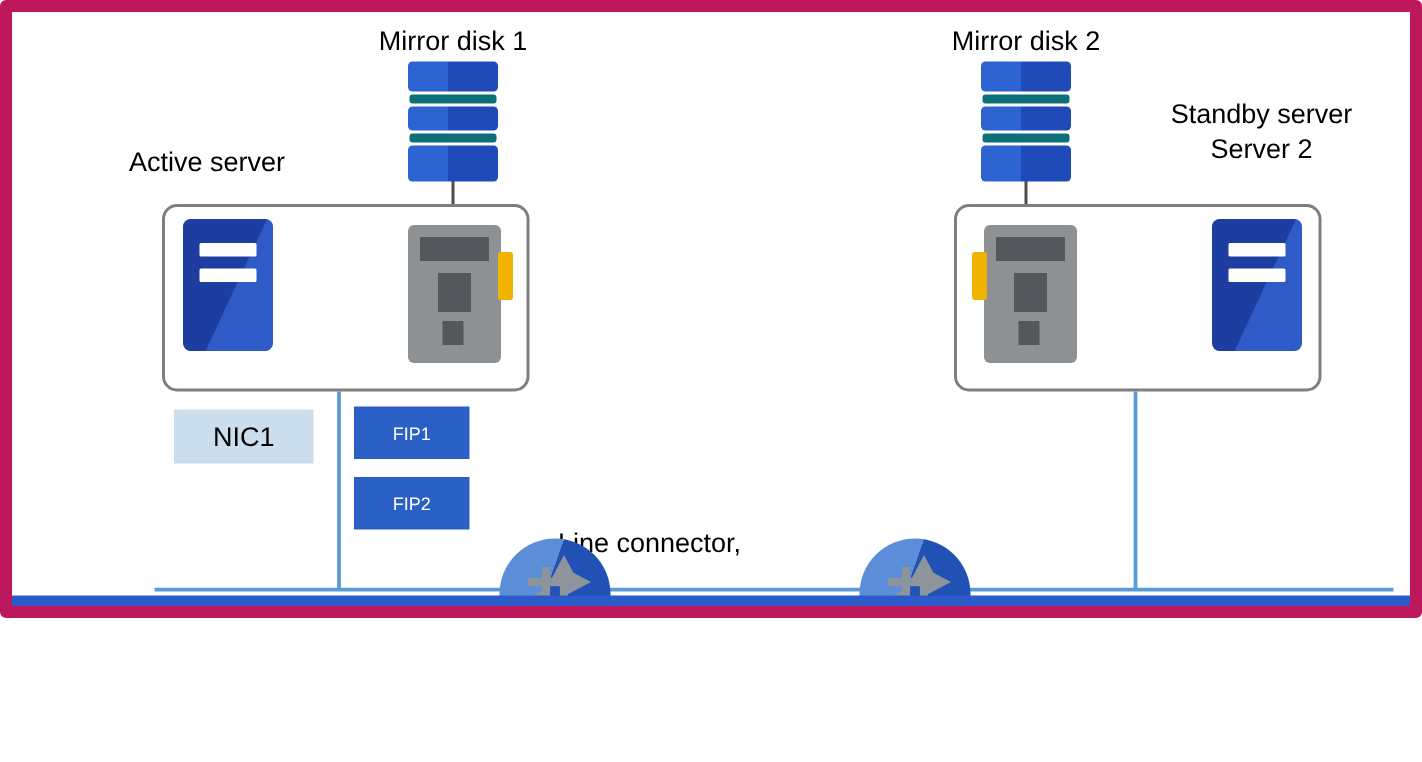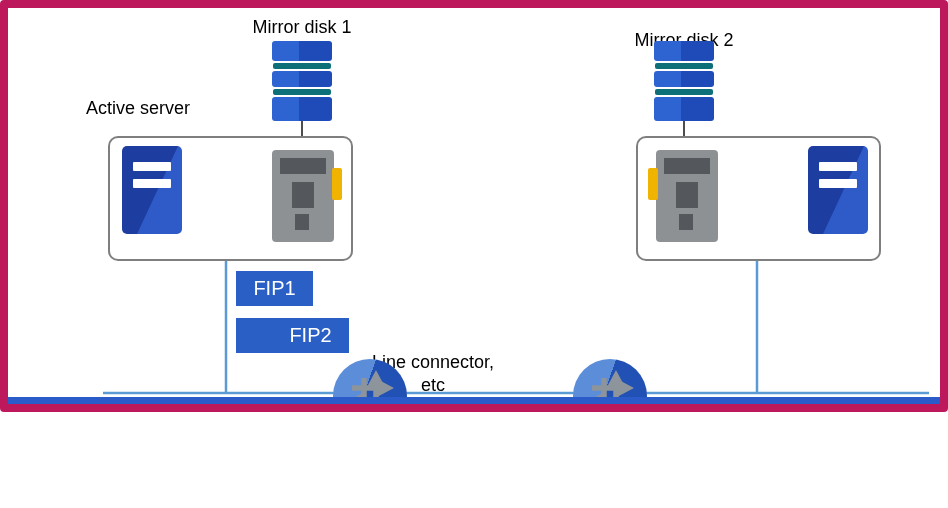--- a/index.html
+++ b/index.html
@@ -22,21 +22,21 @@
   .lbl{position:absolute;font-size:18px;line-height:23px;text-align:center;white-space:nowrap;}
   .lbl span{display:block;}
   .nicbox{
     position:absolute;width:93px;height:36px;
     background:#cbdeed;display:flex;align-items:center;justify-content:center;
     font-size:18px;color:#000;
   }
   .fipbox{
     position:absolute;width:77px;height:35px;
     background:#2a5fc6;display:flex;align-items:center;justify-content:center;
-    font-size:20px;color:#ffffff;
+    font-size:12px;color:#ffffff;
   }
   .server-box{
     position:absolute;width:245px;height:125px;
     border:2px solid #7f7f7f;border-radius:10px;background:#ffffff;
     box-sizing:border-box;
   }
   .tower{
     position:absolute;top:8px;width:60px;height:88px;border-radius:5px;
     background:linear-gradient(115deg,#1d3da0 55%,#2e5bc8 56%);
   }
@@ -76,35 +76,39 @@
     <span>Mirror disk 1</span>
   </div>
   <div class="disk-stack" style="left:264px;top:33px;">
     <div class="d-blue" style="height:20px;"></div>
     <div class="d-teal"></div>
     <div class="d-blue" style="height:16px;"></div>
     <div class="d-teal"></div>
     <div class="d-blue" style="height:24px;"></div>
   </div>
 
-  <div class="lbl" style="left:591px;top:21px;width:170px;text-align:center;">
+  <div class="lbl" style="left:591px;top:8px;width:170px;text-align:center;">
     <span>Mirror disk 2</span>
   </div>
   <div class="disk-stack" style="left:646px;top:33px;">
     <div class="d-blue" style="height:20px;"></div>
     <div class="d-teal"></div>
     <div class="d-blue" style="height:16px;"></div>
     <div class="d-teal"></div>
     <div class="d-blue" style="height:24px;"></div>
   </div>
 
   <div class="lbl" style="left:40px;top:57px;width:180px;margin-top:32px;">
     <span>Active server</span>
   </div>
 
+  <div class="lbl" style="left:743px;top:57px;width:180px;">
+    <span>Standby server</span>
+    <span>Server 2</span>
+  </div>
 
   <div class="server-box" style="left:100px;top:128px;">
     <div class="tower" style="left:12px;">
       <div class="bar"></div>
       <div class="bar b2"></div>
     </div>
     <div class="card" style="left:162px;">
       <div class="c-bar"></div>
       <div class="c-sq"></div>
       <div class="c-sq2"></div>
@@ -118,30 +122,32 @@
       <div class="c-sq"></div>
       <div class="c-sq2"></div>
       <div class="c-tab left"></div>
     </div>
     <div class="tower" style="left:170px;">
       <div class="bar"></div>
       <div class="bar b2"></div>
     </div>
   </div>
 
+  <div class="nicbox" style="left:108px;top:265px;">
+    <span>NIC1</span>
+  </div>
   <div class="fipbox" style="left:228px;top:263px;">
     <span>FIP1</span>
   </div>
-  <div class="fipbox" style="left:228px;top:310px;padding-left:36px;">
+  <div class="fipbox" style="left:228px;top:310px;">
     <span>FIP2</span>
   </div>
 
   <div class="lbl" style="left:345px;top:343px;width:160px;">
     <span>Line connector,</span>
-    <span>etc</span>
   </div>
 
   <svg class="abs" style="left:324px;top:350px;" width="76" height="76" viewBox="0 0 76 76">
     <defs>
       <linearGradient id="rg1" x1="0" y1="0" x2="1" y2="0.35">
         <stop offset="0.52" stop-color="#5c8dd9"></stop>
         <stop offset="0.52" stop-color="#2151b4"></stop>
       </linearGradient>
     </defs>
     <circle cx="38" cy="38" r="37" fill="url(#rg1)"></circle>

